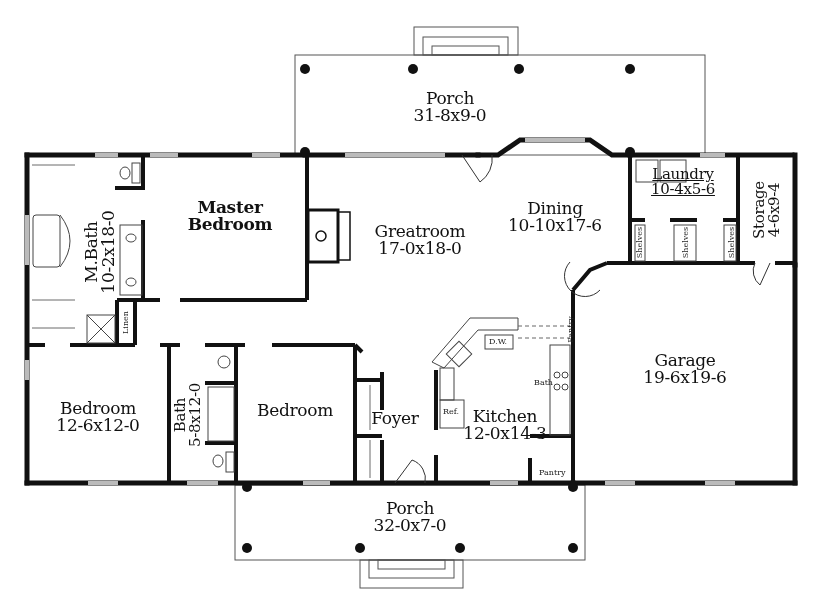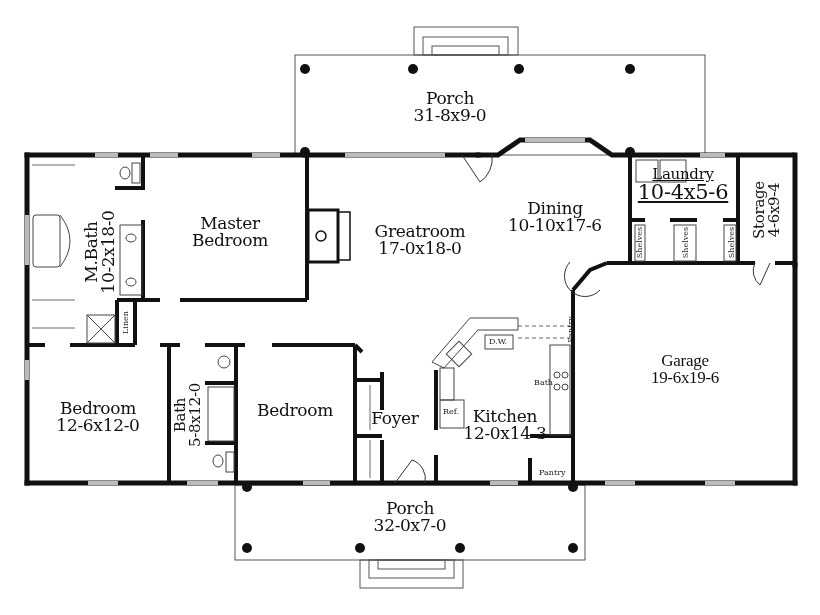--- a/index.html
+++ b/index.html
@@ -202,46 +202,46 @@
 <div class="lbl" style="left:390px;top:90px;width:120px;">
   <span class="n">Porch</span>
   <span class="d">31-8x9-0</span>
 </div>
 
 <div class="lbl rot" style="left:40px;top:235px;width:120px;">
   <span class="n">M.Bath</span>
   <span class="d">10-2x18-0</span>
 </div>
 
-<div class="lbl" style="left:170px;top:215px;width:120px;">
+<div class="lbl" style="left:170px;top:199px;width:120px;font-weight:bold;">
   <span class="n">Master</span>
   <span class="n">Bedroom</span>
 </div>
 
 <div class="lbl" style="left:360px;top:223px;width:120px;">
   <span class="n">Greatroom</span>
   <span class="d">17-0x18-0</span>
 </div>
 
 <div class="lbl" style="left:495px;top:200px;width:120px;">
   <span class="n">Dining</span>
   <span class="d">10-10x17-6</span>
 </div>
 
 <div class="lbl" style="left:628px;top:167px;width:110px;text-decoration:underline;">
   <span class="n" style="font-size:15px;">Laundry</span>
-  <span class="d" style="font-size:21px;">10-4x5-6</span>
+  <span class="d" style="font-size:15px;">10-4x5-6</span>
 </div>
 
 <div class="lbl rot" style="left:712px;top:195px;width:110px;">
   <span class="n" style="font-size:15px;">Storage</span>
   <span class="d" style="font-size:15px;">4-6x9-4</span>
 </div>
 
-<div class="lbl" style="left:625px;top:352px;width:120px;font-family:Liberation Serif, serif;">
+<div class="lbl" style="left:625px;top:352px;width:120px;">
   <span class="n">Garage</span>
   <span class="d">19-6x19-6</span>
 </div>
 
 <div class="lbl" style="left:38px;top:400px;width:120px;">
   <span class="n">Bedroom</span>
   <span class="d">12-6x12-0</span>
 </div>
 
 <div class="lbl rot" style="left:143px;top:400px;width:90px;">

